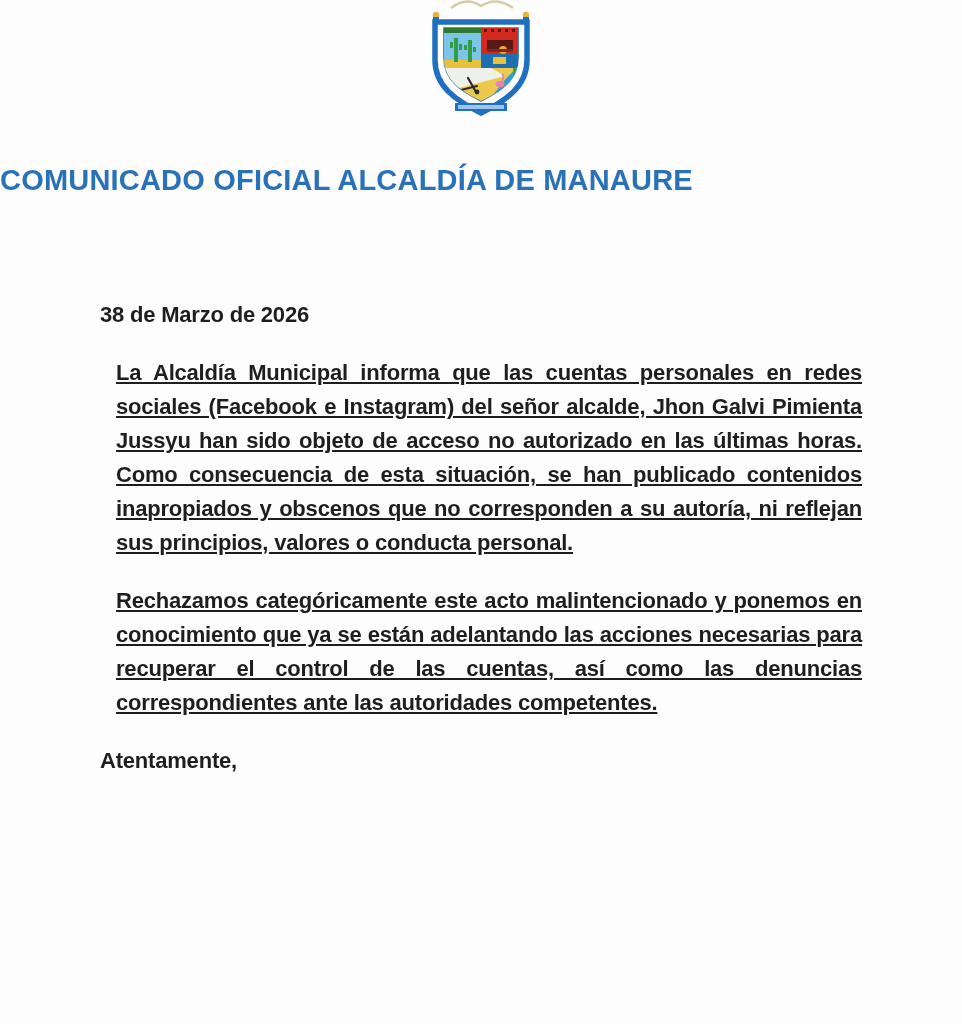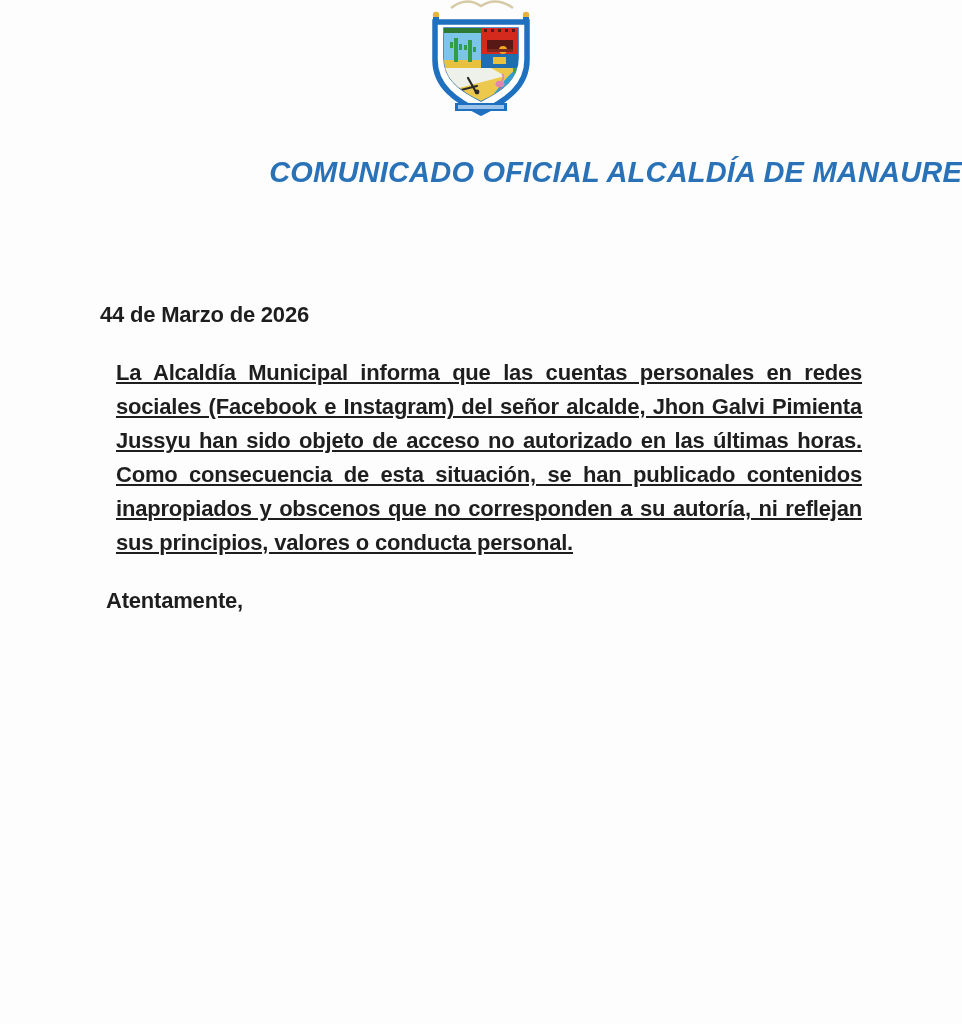--- a/index.html
+++ b/index.html
@@ -15,45 +15,44 @@
     overflow: hidden;
   }
   .crest-wrap {
     position: absolute;
     top: 0; left: 50%;
     transform: translateX(-50%);
     width: 120px; height: 120px;
   }
   .doc-title {
     position: absolute;
-    top: 156px; left: 0;
+    top: 164px; left: 0;
     width: 100%;
-    text-align: right;
+    text-align: left;
     font-size: 29px;
     font-weight: 700;
     letter-spacing: 0.2px;
     color: #2a72b8;
     white-space: nowrap;
-    font-style: italic;
   }
   .content {
     position: absolute;
     top: 298px;
     left: 100px;
     width: 762px;
     color: #1e1e1e;
     font-weight: 700;
     font-size: 22px;
     line-height: 34px;
     letter-spacing: -0.2px;
   }
   .doc-date { margin: 0 0 24px 0; }
   p.para { margin: 0 0 24px 16px; text-align: justify; text-justify: inter-word; text-decoration: underline; }
   p.para:last-of-type { margin-bottom: 10px; }
-  .closing-line { margin: 6px; }
+  .closing-line { margin: 0; }
 </style>
 </head>
 <body>
 
 <div class="page">
 
   <div class="crest-wrap">
     <svg width="120" height="120" viewBox="0 0 120 120">
 
       <path d="M30,8 Q45,-4 60,6 Q75,-4 92,8" fill="none" stroke="#c9b98a" stroke-width="2.5" opacity="0.75"></path>
@@ -116,18 +115,19 @@
       </g>
 
       <path d="M34,103 H86 V111 H34 Z" fill="#2070c0"></path>
       <rect x="37" y="105" width="46" height="4" fill="#9cc4ea"></rect>
     </svg>
   </div>
 
   <div class="doc-title">COMUNICADO OFICIAL ALCALDÍA DE MANAURE</div>
 
   <div class="content">
-    <div class="doc-date">44 de Marzo de 2026</div>
+    <div class="doc-date">38 de Marzo de 2026</div>
     <p class="para">La Alcaldía Municipal informa que las cuentas personales en redes sociales (Facebook e Instagram) del señor alcalde, Jhon Galvi Pimienta Jussyu han sido objeto de acceso no autorizado en las últimas horas. Como consecuencia de esta situación, se han publicado contenidos inapropiados y obscenos que no corresponden a su autoría, ni reflejan sus principios, valores o conducta personal.</p>
+    <p class="para">Rechazamos categóricamente este acto malintencionado y ponemos en conocimiento que ya se están adelantando las acciones necesarias para recuperar el control de las cuentas, así como las denuncias correspondientes ante las autoridades competentes.</p>
     <p class="closing-line">Atentamente,</p>
   </div>
 
 </div>
 
 </body></html>

